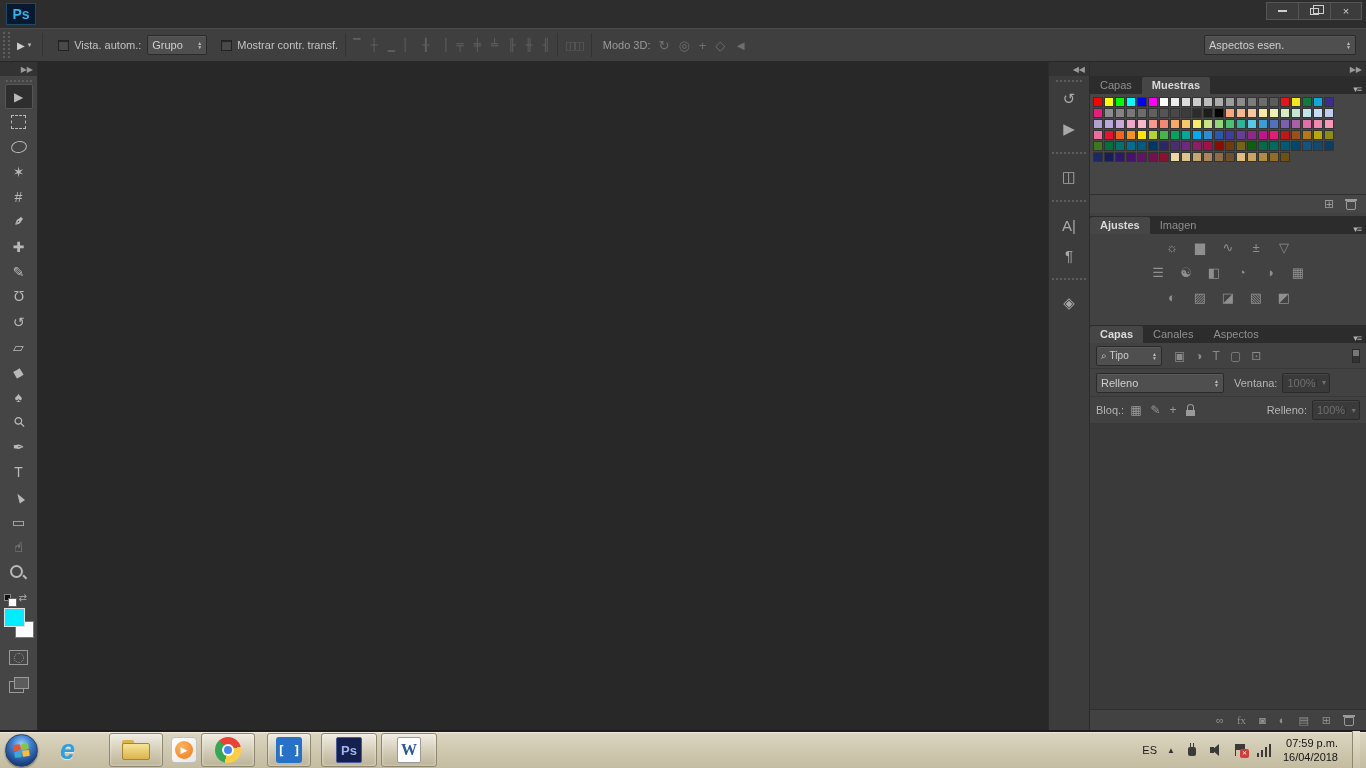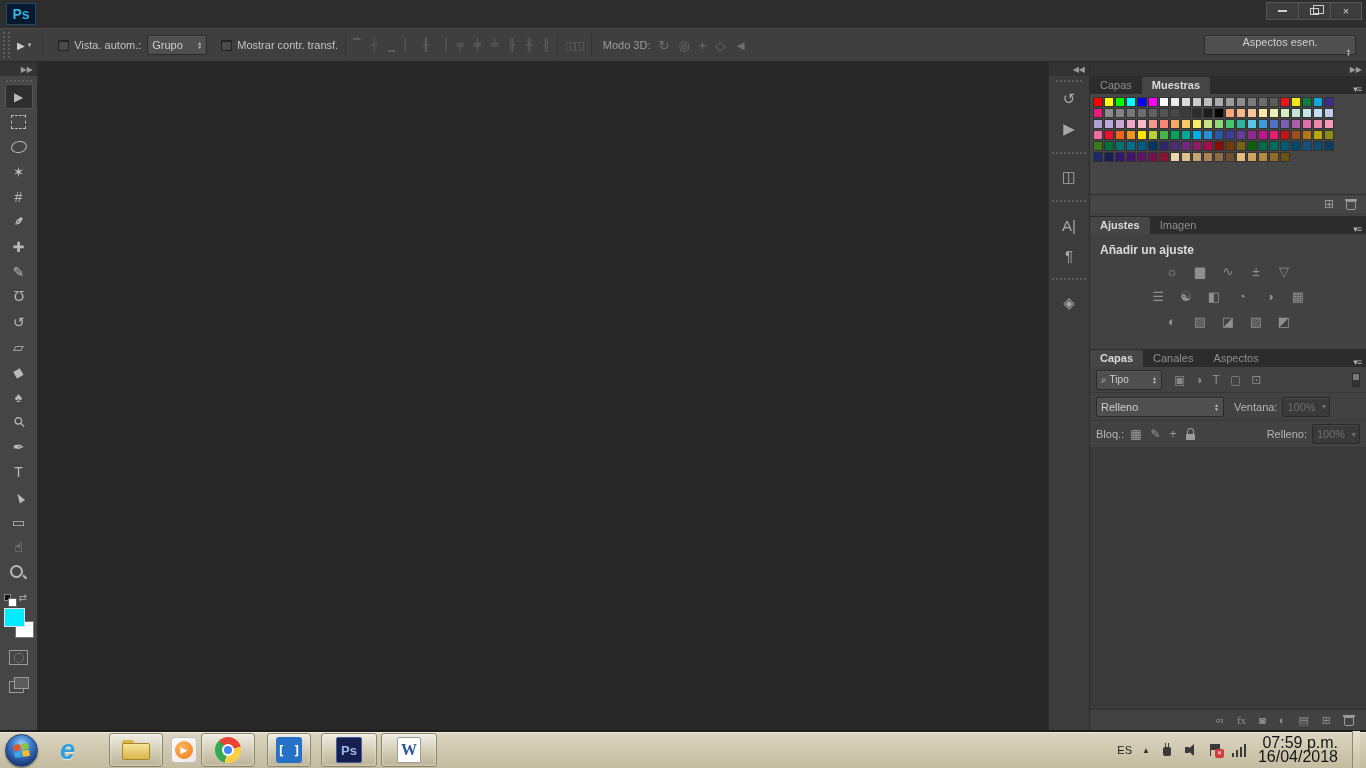--- a/index.html
+++ b/index.html
@@ -24,21 +24,21 @@
   .vgrip { width:7px; height:26px; margin:0 3px; border-left:2px dotted #5d5d5d; border-right:2px dotted #5d5d5d; }
   .opt-sep { width:1px; height:24px; background:#333; margin:0 7px; }
   .tool-preview { color:#cfcfcf; font-size:10px; display:flex; align-items:center; gap:3px; padding:0 4px; }
   .dd-arrow { font-size:7px; color:#bdbdbd; }
   .checkbox { width:11px; height:11px; background:#4a4a4a; border:1px solid #222; box-shadow:inset 0 1px 1px rgba(0,0,0,.5); margin:0 5px 0 8px; }
   .opt-label { color:#c2c2c2; }
   .combo { height:20px; background:#4f4f4f; border:1px solid #2a2a2a; border-radius:2px; display:flex; align-items:center; padding:0 4px; color:#cfcfcf; box-shadow:inset 0 1px 0 rgba(255,255,255,.06); }
   .combo .spin { margin-left:auto; display:flex; flex-direction:column; line-height:4px; font-size:5px; color:#bdbdbd; padding-left:6px; }
   .combo .spin::before { content:"▲"; } .combo .spin::after { content:"▼"; }
   .combo.w-grupo { width:60px; margin-left:6px; }
-  .combo.w-workspace { width:152px; margin-right:10px;flex-direction:column; }
+  .combo.w-workspace { width:152px; margin-right:10px; }
   .icon-row { display:flex; align-items:center; gap:10px; }
   .icon-row span { color:#5f5f5f; font-size:12px; font-family:"DejaVu Sans Mono",monospace; }
   .modo3d-label { color:#9a9a9a; margin:0 8px 0 4px; }
   .modo3d-icons { display:flex; gap:9px; }
   .modo3d-icons span { color:#6f6f6f; font-size:13px; }
   .spacer { flex:1; }
 
   
   .main { flex:1; display:flex; min-height:0; }
 
@@ -156,21 +156,21 @@
   .plug-ico::before { content:""; position:absolute; left:3px; top:4px; width:8px; height:9px; background:#3a3a3a; border-radius:2px; }
   .plug-ico::after { content:""; position:absolute; left:5px; top:0; width:1.5px; height:5px; background:#3a3a3a; box-shadow:3px 0 0 #3a3a3a; }
   .spk-ico::before { content:""; position:absolute; left:1px; top:4px; width:4px; height:6px; background:#3a3a3a; }
   .spk-ico::after { content:""; position:absolute; left:3px; top:1px; border-right:7px solid #3a3a3a; border-top:6px solid transparent; border-bottom:6px solid transparent; }
   .flag-ico::before { content:""; position:absolute; left:2px; top:1px; width:1.5px; height:12px; background:#3a3a3a; }
   .flag-ico::after { content:"✕"; position:absolute; right:-2px; bottom:-1px; width:9px; height:9px; background:#d43b3b; color:#fff; font-size:6px; line-height:9px; text-align:center; border-radius:2px; }
   .flag-ico i { position:absolute; left:3px; top:1px; width:9px; height:6px; background:#3a3a3a; }
   .net-ico { display:flex; align-items:flex-end; gap:1.5px; width:16px; height:13px; }
   .net-ico i { width:2.5px; background:#3a3a3a; }
   .net-ico i:nth-child(1){height:4px;} .net-ico i:nth-child(2){height:7px;} .net-ico i:nth-child(3){height:10px;} .net-ico i:nth-child(4){height:13px;}
-  .clock { text-align:right; font-size:16px; line-height:14px; color:#141414; padding-right:4px; }
+  .clock { text-align:right; font-size:11px; line-height:14px; color:#141414; padding-right:4px; }
   .show-desktop { width:8px; height:38px; border-left:1px solid #8f8871; background:linear-gradient(#e6e0cc,#c9c2a8); }
 </style>
 </head>
 <body>
 
 <div id="app">
 
   <div class="menubar">
     <div class="ps-logo">Ps</div>
     <div class="win-controls">
@@ -453,21 +453,20 @@
         </div>
       </div>
 
       <div style="margin-top:3px">
         <div class="tabbar">
           <span class="tab active">Ajustes</span>
           <span class="tab">Imagen</span>
           <span class="panel-menu">▾≡</span>
         </div>
         <div class="adjust-content">
-          <div class="adjust-title">Añadir un ajuste</div>
           <div class="adjust-row">
               <span class="">☼</span>
               <span class="">▆</span>
               <span class="">∿</span>
               <span class="">±</span>
               <span class="">▽</span>
             </div>
           <div class="adjust-row">
               <span class="">☰</span>
               <span class="">☯</span>

